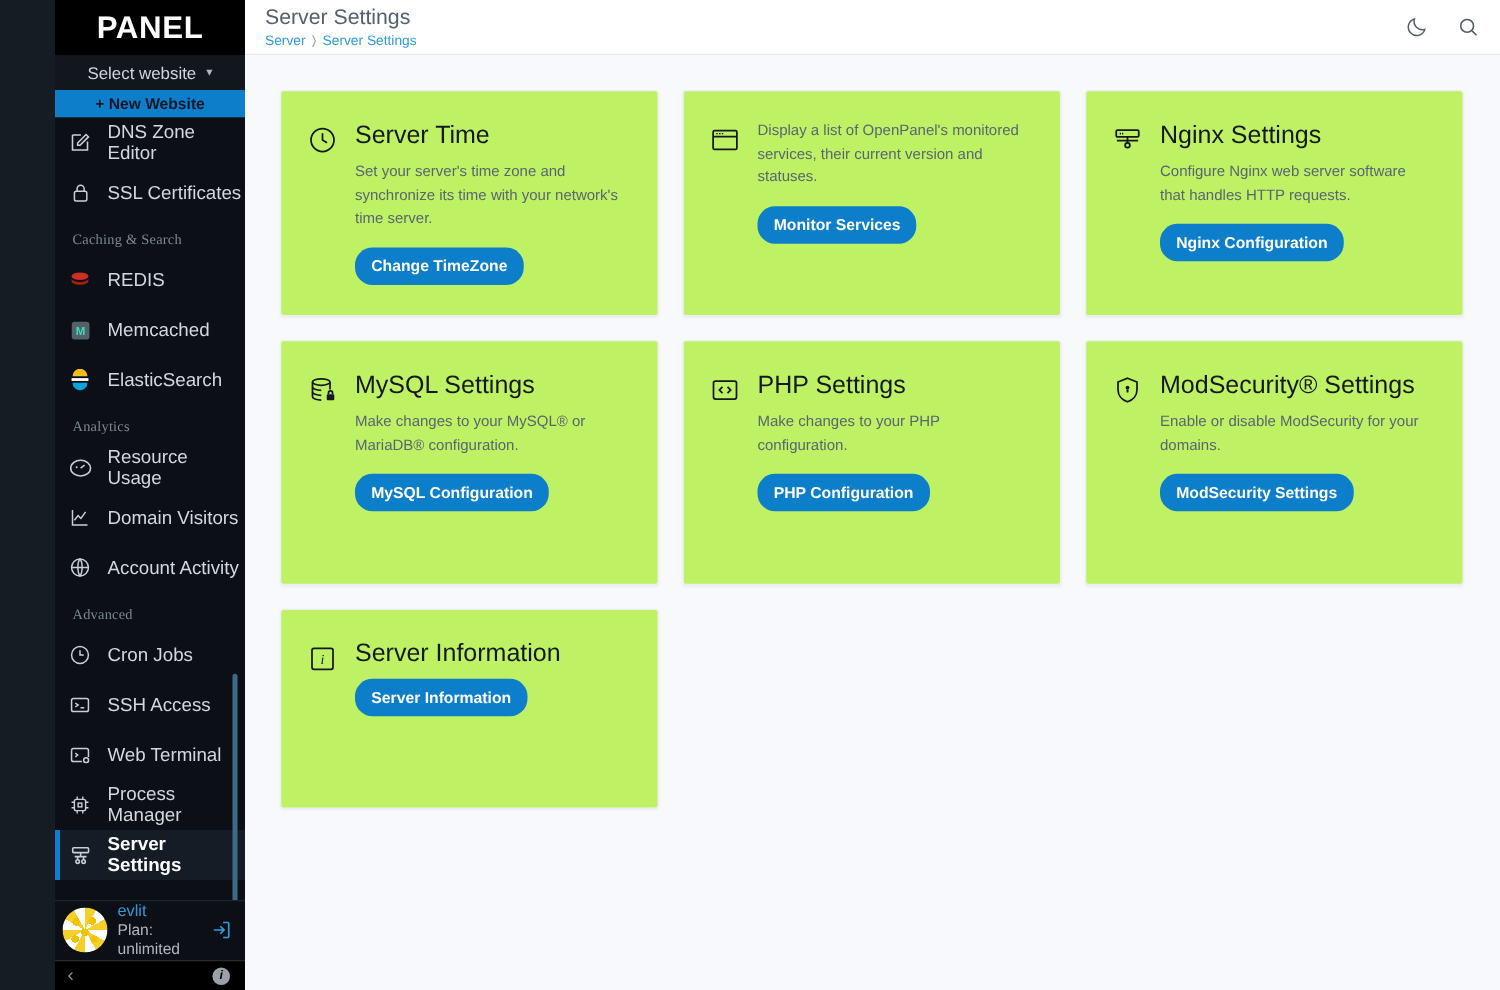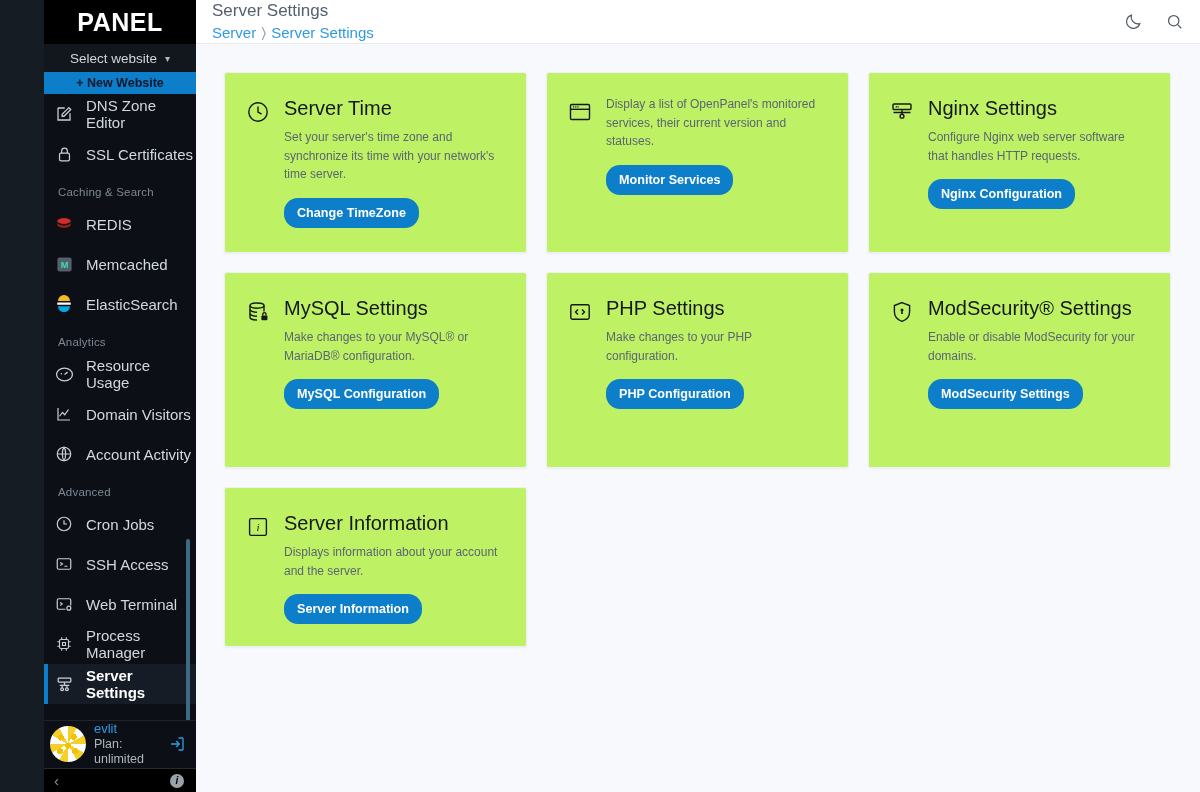--- a/index.html
+++ b/index.html
@@ -80,20 +80,21 @@
     background: #151c26;
     border-left: 4px solid #0d7ec9;
     color: #ffffff;
     font-weight: bold;
   }
   .nav-group {
     color: #7d8793;
     font-size: 11.5px;
     padding: 12px 0 6px 14px;
     letter-spacing: 0.2px;
+    font-family: Liberation Serif, serif;
   }
   .scrollbar-track {
     position: absolute;
     right: 6px; top: 45px; bottom: 0;
     width: 4px;
   }
   .scrollbar-thumb {
     position: absolute;
     left: 0; top: 0;
     width: 4px; height: 267px;
@@ -150,21 +151,21 @@
   .topbar {
     height: 44px; flex: 0 0 44px;
     background: #ffffff;
     border-bottom: 1px solid #e6eaf0;
     display: flex; align-items: center;
     padding: 0 16px 0 16px;
     position: relative;
   }
   .titlewrap { padding-left: 0; }
   .page-title { font-size: 17px; color: #55606e; line-height: 1.15; }
-  .breadcrumb { font-size: 15px; margin-top: 3px; display: flex; gap: 5px; align-items: center; }
+  .breadcrumb { font-size: 11px; margin-top: 3px; display: flex; gap: 5px; align-items: center; }
   .breadcrumb a { color: #2f9ae0; text-decoration: none; cursor: pointer; }
   .breadcrumb .sep { color: #8c98a6; }
   .topbar-actions { margin-left: auto; display: flex; align-items: center; gap: 22px; }
   .topbar-actions .tb-ico { color: #545c66; cursor: pointer; display: flex; }
 
   .content { flex: 1 1 auto; overflow: hidden; padding: 28px 24px 0 28px; }
   .grid {
     display: grid;
     grid-template-columns: repeat(3, 303px);
     gap: 19px 19px;
@@ -532,21 +533,20 @@
 
         <div class="card r3">
           <div class="card-ico">
             <svg width="24" height="24" viewBox="0 0 24 24" fill="none" stroke="currentColor" stroke-width="1.4">
               <rect x="3.6" y="3.6" width="16.8" height="16.8" rx="1.6"></rect>
               <text x="12" y="16.3" font-size="11" font-style="italic" font-family="Liberation Serif, serif" fill="currentColor" stroke="none" text-anchor="middle">i</text>
             </svg>
           </div>
           <div class="card-body">
             <div class="card-title">Server Information</div>
-            <div class="card-desc">Displays information about your account and the server.</div>
             <button class="card-btn">Server Information</button>
           </div>
         </div>
 
       </div>
     </div>
 
   </section>
 </div>
 

